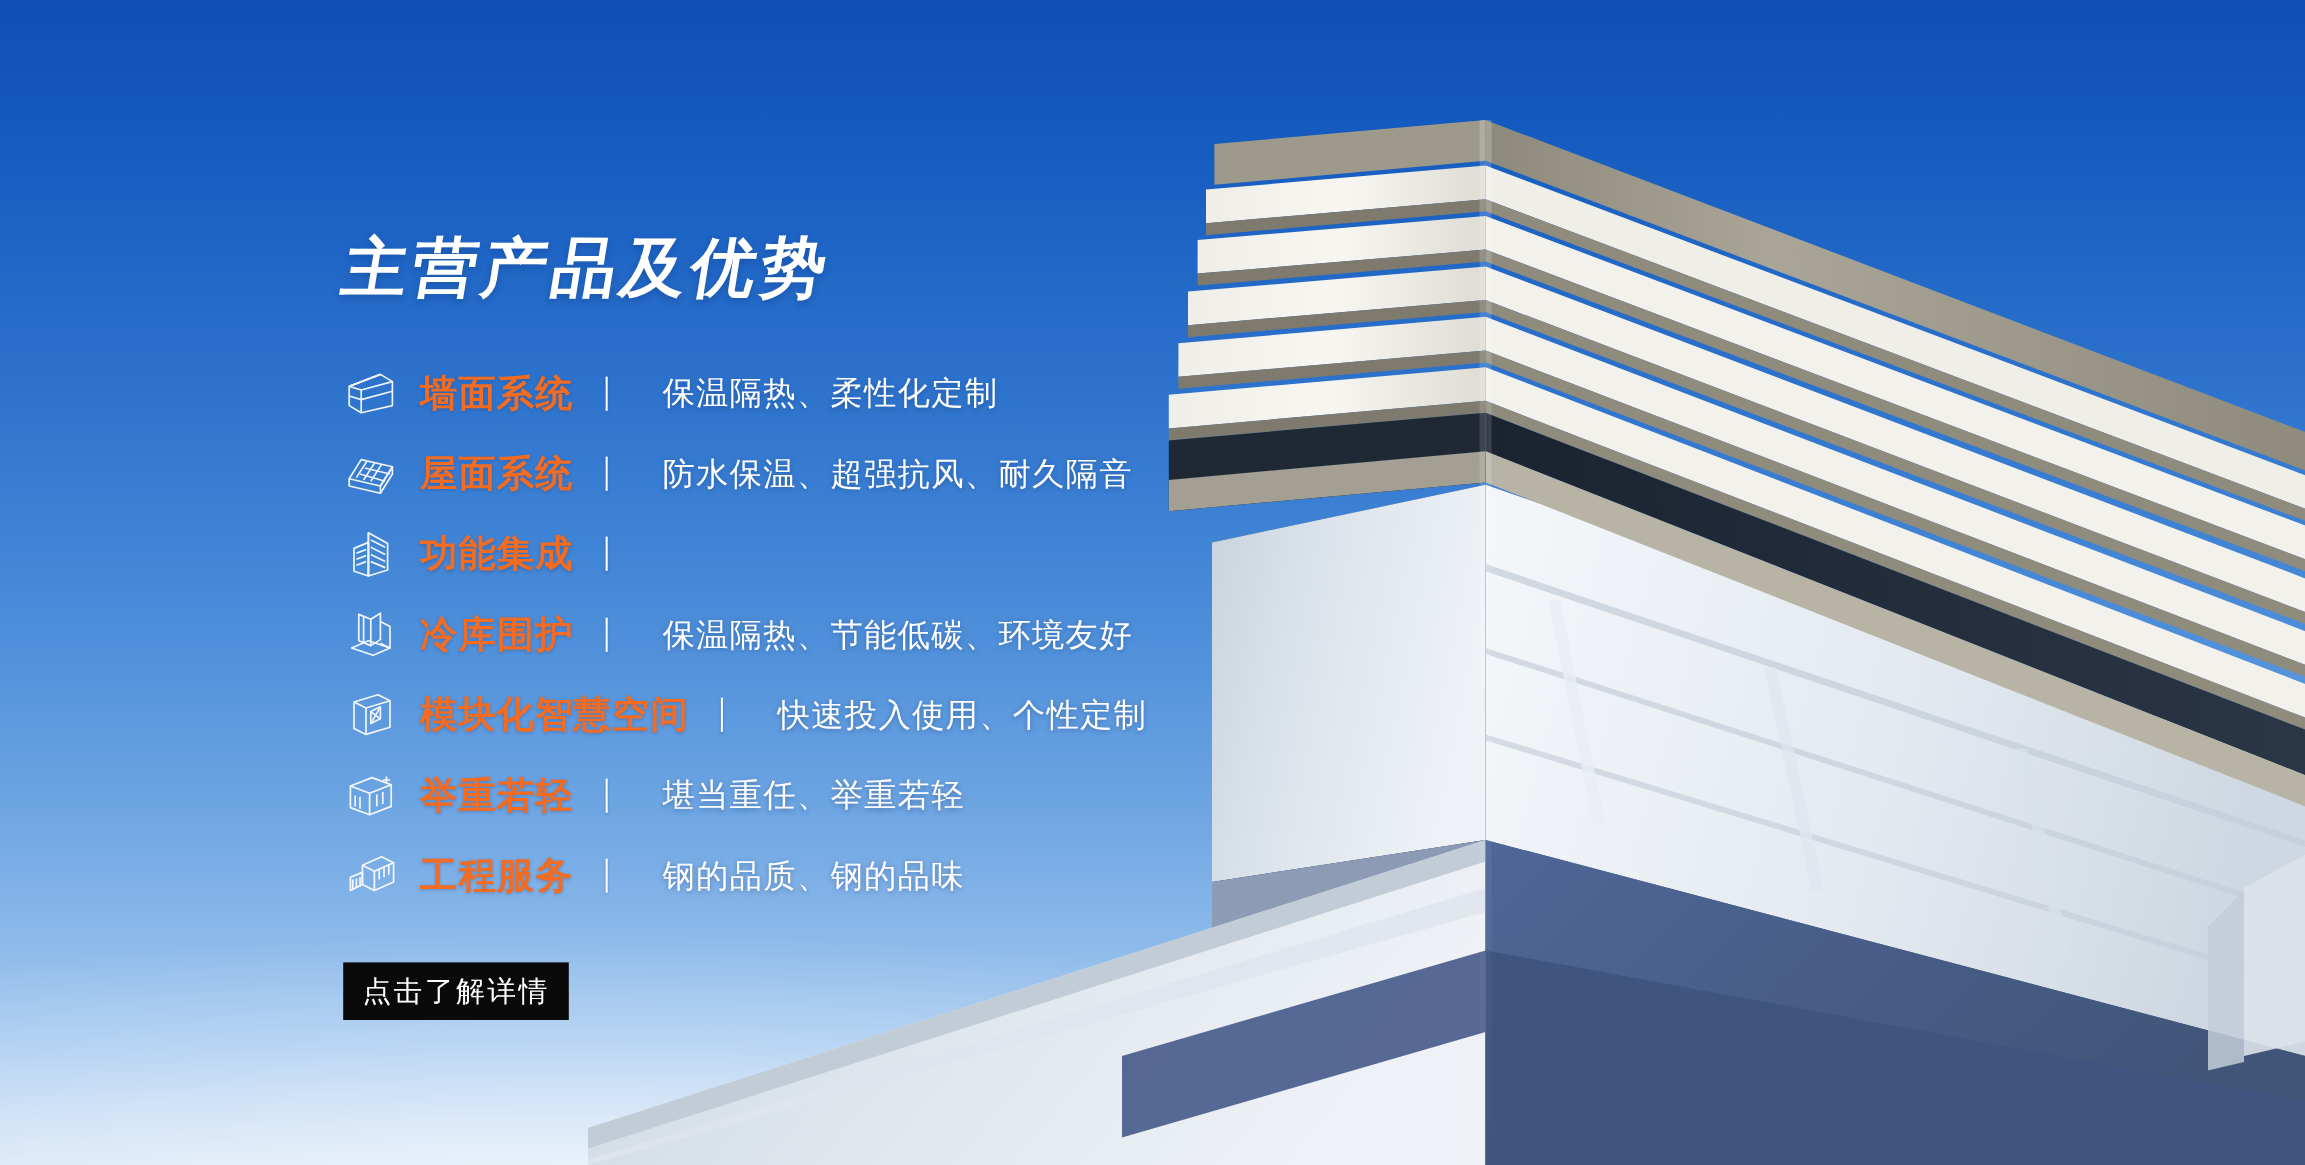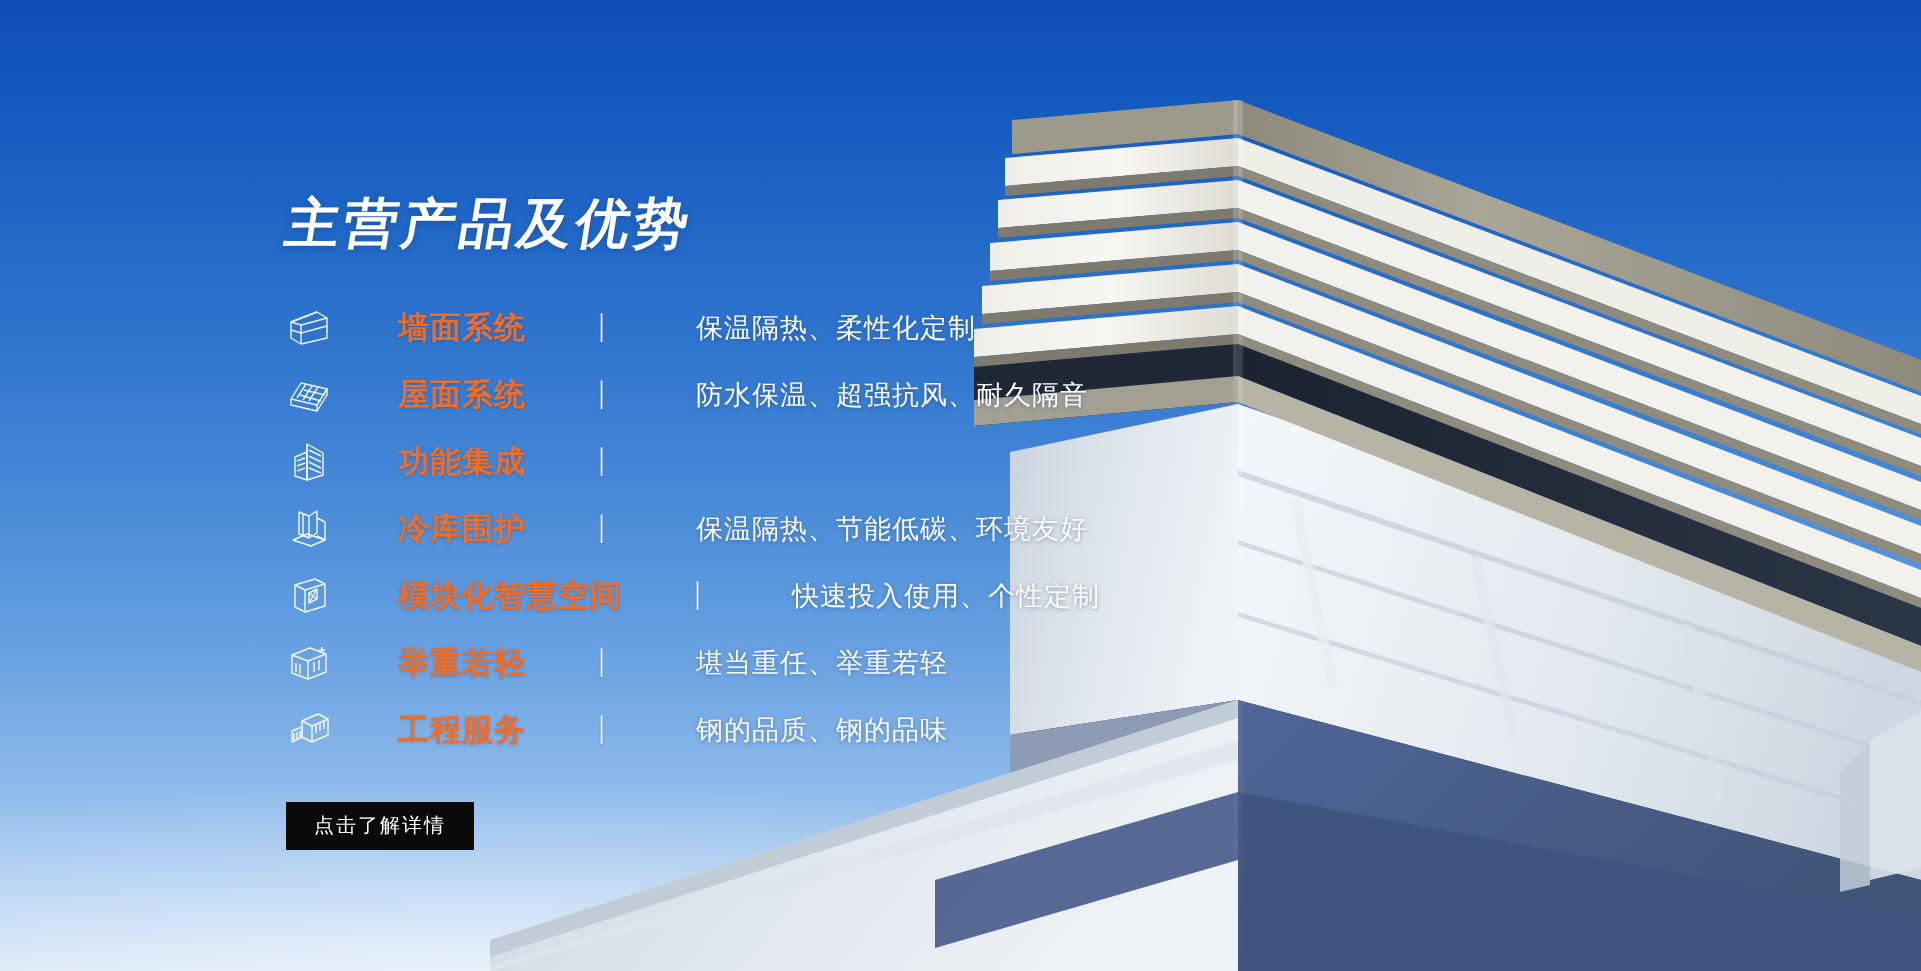--- a/index.html
+++ b/index.html
@@ -66,21 +66,20 @@
     white-space:nowrap;
   }
 
   .list { margin-top:42px; }
 
   .row {
     display:flex;
     align-items:center;
     height:67px;
     white-space:nowrap;
-    gap:48px;
   }
 
   .row-icon {
     width:46px; height:44px;
     flex:0 0 46px;
     display:flex; align-items:center; justify-content:center;
     margin-right:18px;
     opacity:.92;
   }
   .row-icon svg { display:block; }
@@ -114,21 +113,21 @@
     margin-left:20px;
   }
 
   .cta {
     margin-top:38px;
     display:inline-flex;
     align-items:center; justify-content:center;
     width:188px; height:48px;
     background:#0a0a0a;
     color:#ffffff;
-    font-size:20px;
+    font-size:24px;
     letter-spacing:2px;
     font-family:"DejaVu Sans","Liberation Sans",sans-serif;
     cursor:pointer;
     user-select:none;
   }
 </style>
 </head>
 <body>
 
 <div id="hero">

